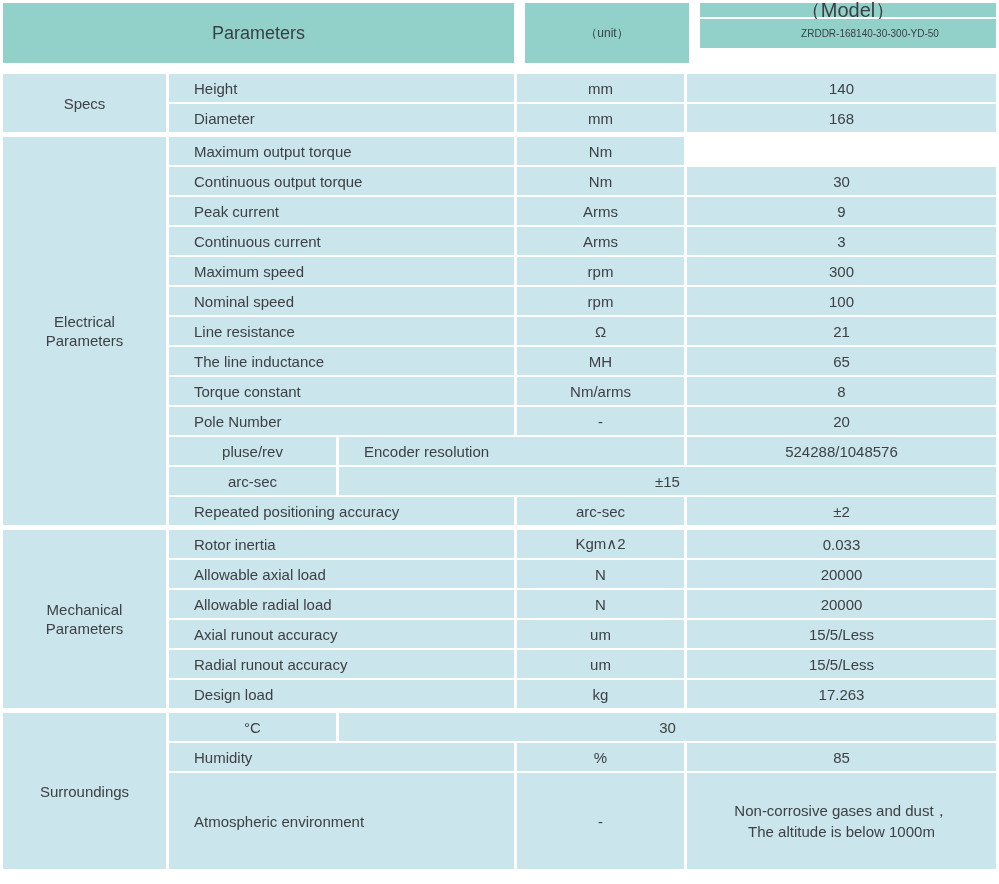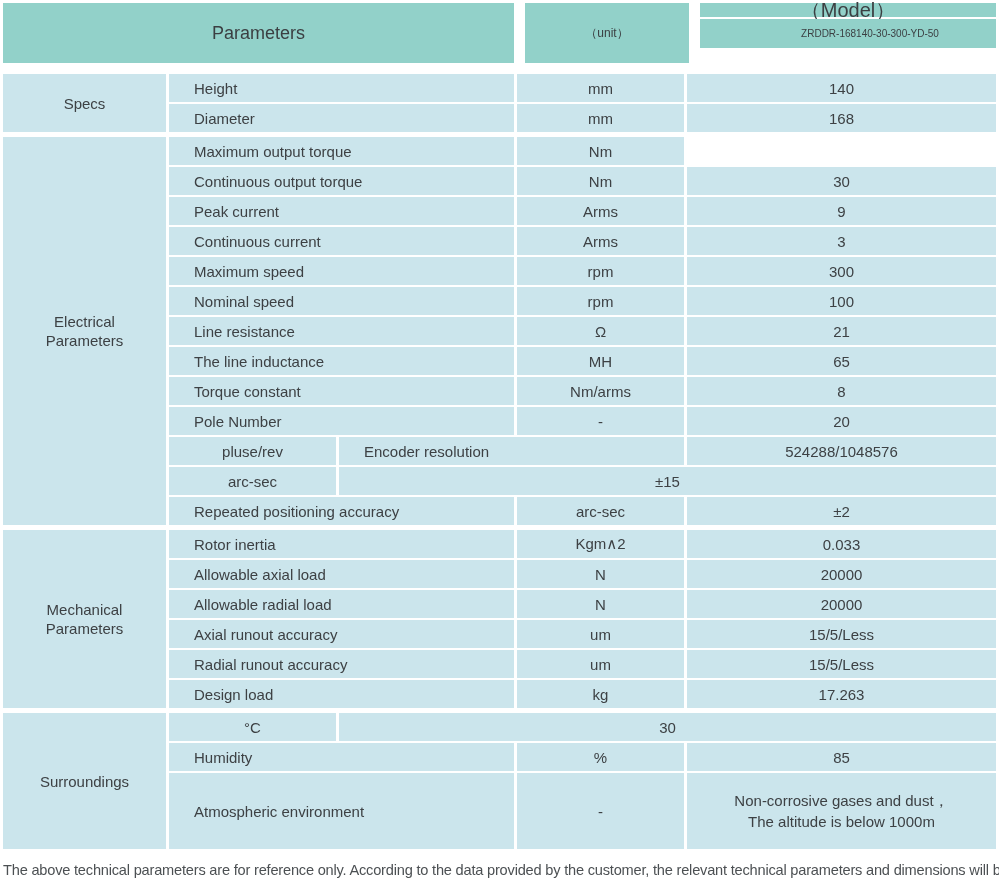--- a/index.html
+++ b/index.html
@@ -87,21 +87,21 @@
     flex-direction: column;
     gap: 2px;
   }
   .row {
     display: flex;
     gap: 3px;
     height: 28px;
     border-radius: 7px;
   }
   .row.tall {
-    height: 76px;
+    height: 96px;
   }
   .cell {
     background: #cbe5ec;
     display: flex;
     align-items: center;
     font-size: 15px;
   }
   .cell-param {
     width: 345px;
     padding-left: 25px;

